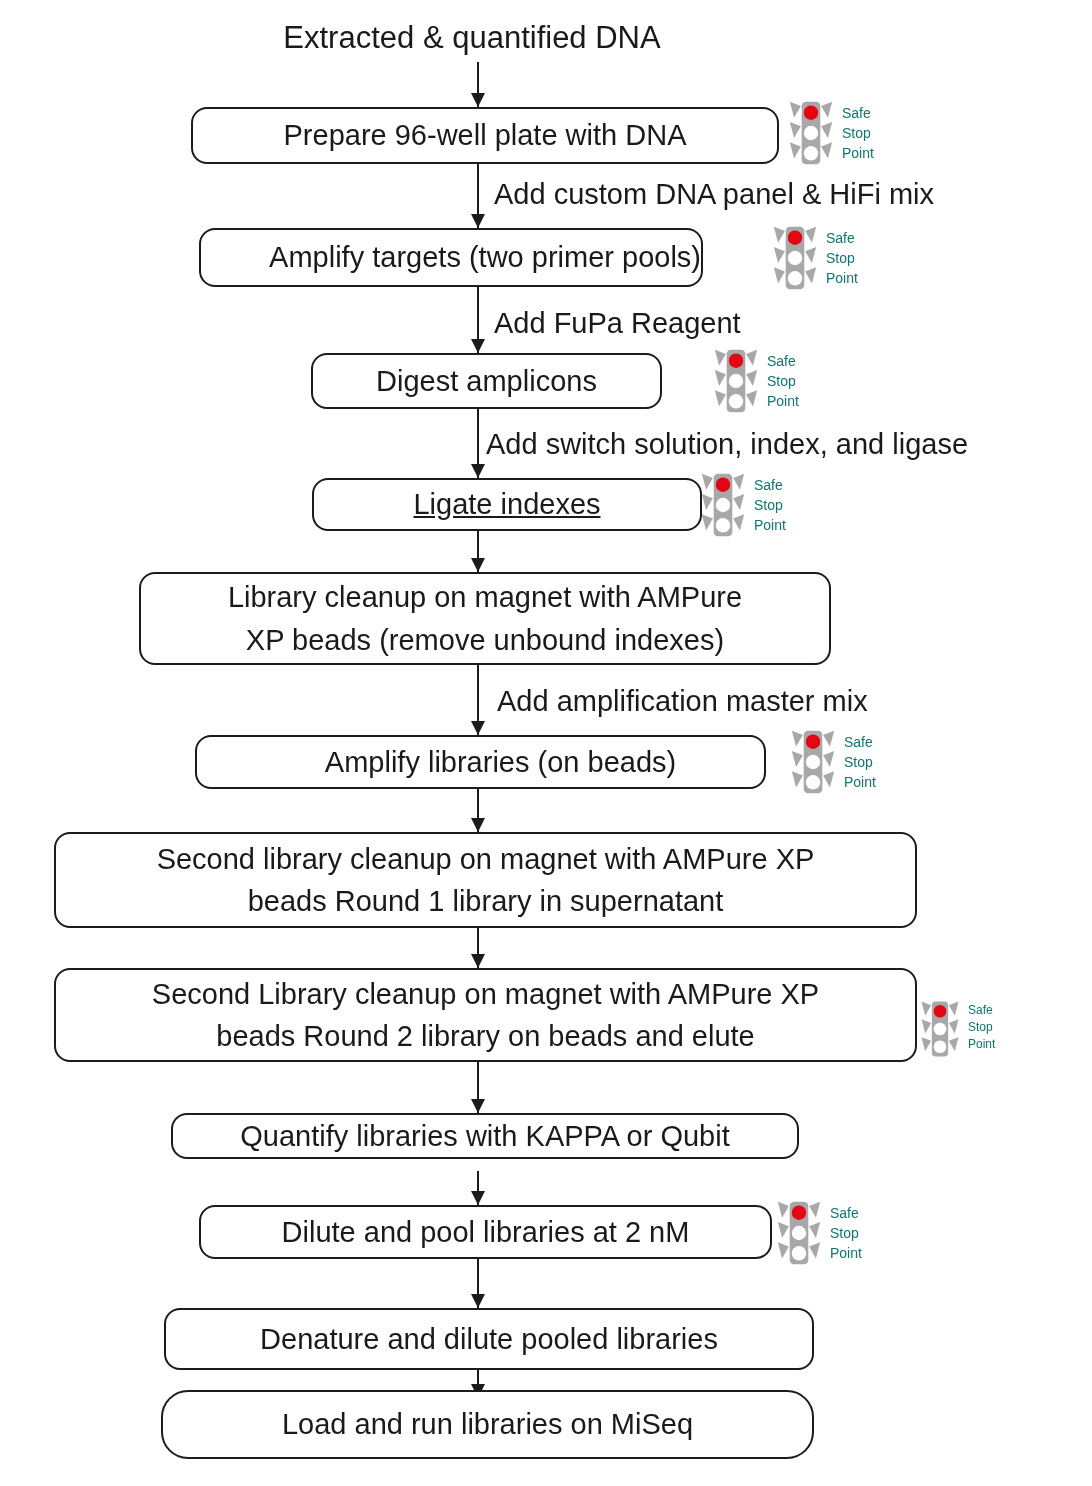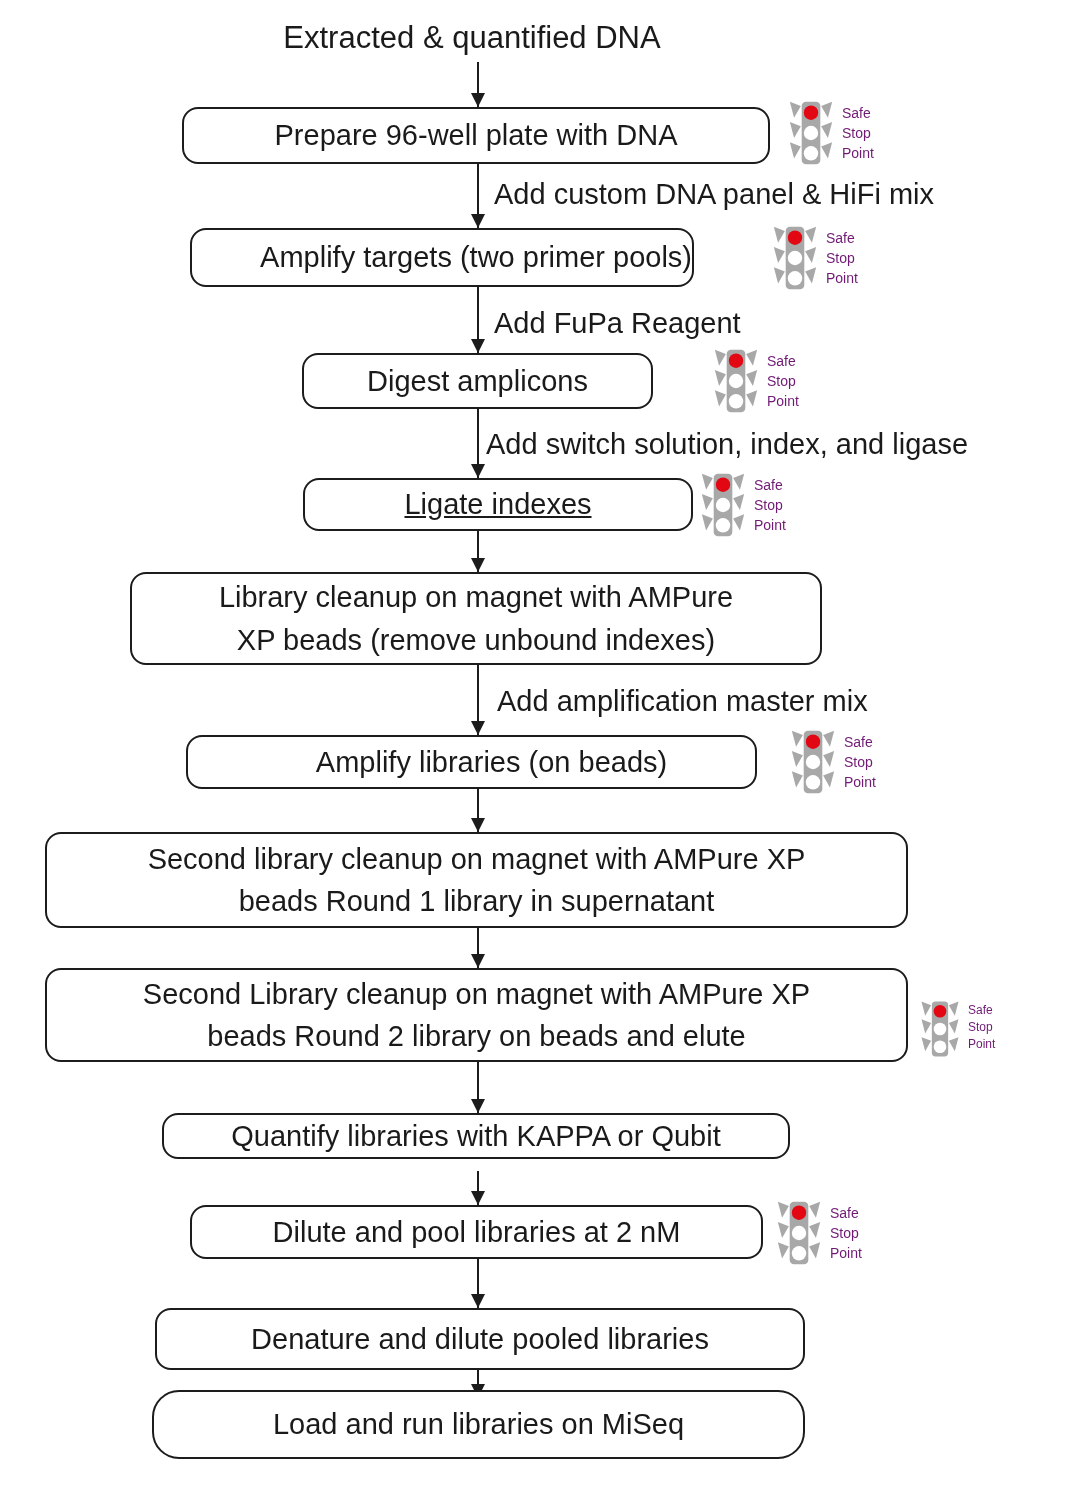--- a/index.html
+++ b/index.html
@@ -23,20 +23,21 @@
     box-sizing: border-box;
     display: flex;
     align-items: center;
     justify-content: center;
     text-align: center;
     background: #ffffff;
     border: 2.5px solid #1c1c1c;
     border-radius: 16px;
     font-size: 29px;
     line-height: 1.45;
+    margin-left: 9px;
   }
   .box.nowrap { white-space: nowrap; }
   .arrow {
     position: absolute;
     width: 2px;
     background: #1c1c1c;
   }
   .arrow .head {
     position: absolute;
     left: -6px;
@@ -54,21 +55,21 @@
   }
   .tl {
     position: absolute;
     display: flex;
     align-items: flex-start;
     gap: 8px;
   }
   .tl-text {
     font-size: 14px;
     line-height: 20px;
-    color: #701a75;
+    color: #0f766e;
     padding-top: 3px;
   }
   .tl-sm .tl-text { font-size: 12px; line-height: 17px; padding-top: 2px; }
   .tl-text span { display: block; }
 </style>
 </head>
 <body>
 
 <div id="canvas">
 

